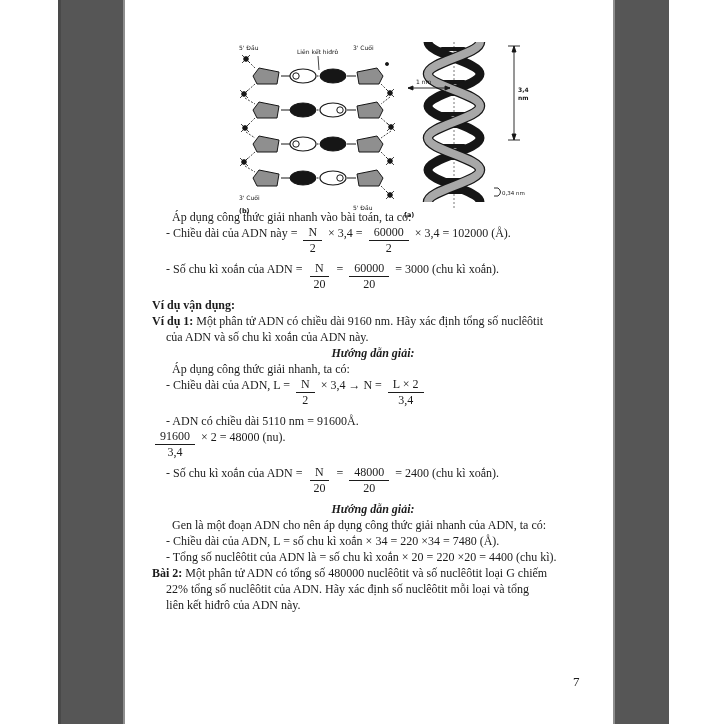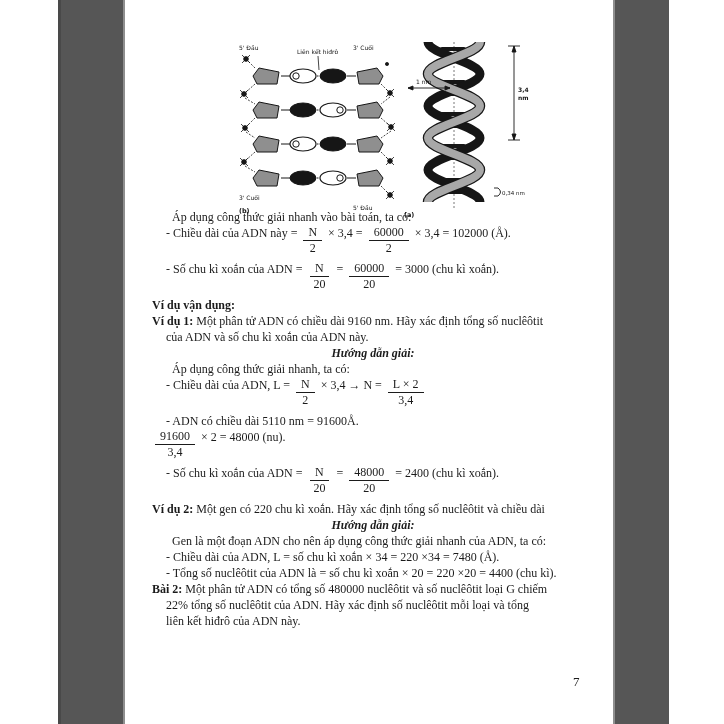--- a/index.html
+++ b/index.html
@@ -222,21 +222,20 @@
         <span class="frac"><span class="num">91600</span><span class="den">3,4</span></span>
         <span> × 2 = 48000 (nu).</span>
       </div>
       <div class="line dash fx">
         <span>- Số chu kì xoắn của ADN = </span>
         <span class="frac"><span class="num">N</span><span class="den">20</span></span>
         <span> = </span>
         <span class="frac"><span class="num">48000</span><span class="den">20</span></span>
         <span> = 2400 (chu kì xoắn).</span>
       </div>
-      <div class="line flush"><span class="b">Ví dụ 2:</span><span> Một gen có 220 chu kì xoắn. Hãy xác định tổng số nuclêôtit và chiều dài</span></div>
       <div class="line center"><span class="bi">Hướng dẫn giải:</span></div>
       <div class="line indent1"><span>Gen là một đoạn ADN cho nên áp dụng công thức giải nhanh của ADN, ta có:</span></div>
       <div class="line dash"><span>- Chiều dài của ADN, L = số chu kì xoắn × 34 = 220 ×34 = 7480 (Å).</span></div>
       <div class="line dash"><span>- Tổng số nuclêôtit của ADN là = số chu kì xoắn × 20 = 220 ×20 = 4400 (chu kì).</span></div>
       <div class="line flush"><span class="b">Bài 2:</span><span> Một phân tử ADN có tổng số 480000 nuclêôtit và số nuclêôtit loại G chiếm</span></div>
       <div class="line cont"><span>22% tổng số nuclêôtit của ADN. Hãy xác định số nuclêôtit mỗi loại và tổng</span></div>
       <div class="line cont"><span>liên kết hiđrô của ADN này.</span></div>
     </div>
 
   <div class="pagenum">7</div>

